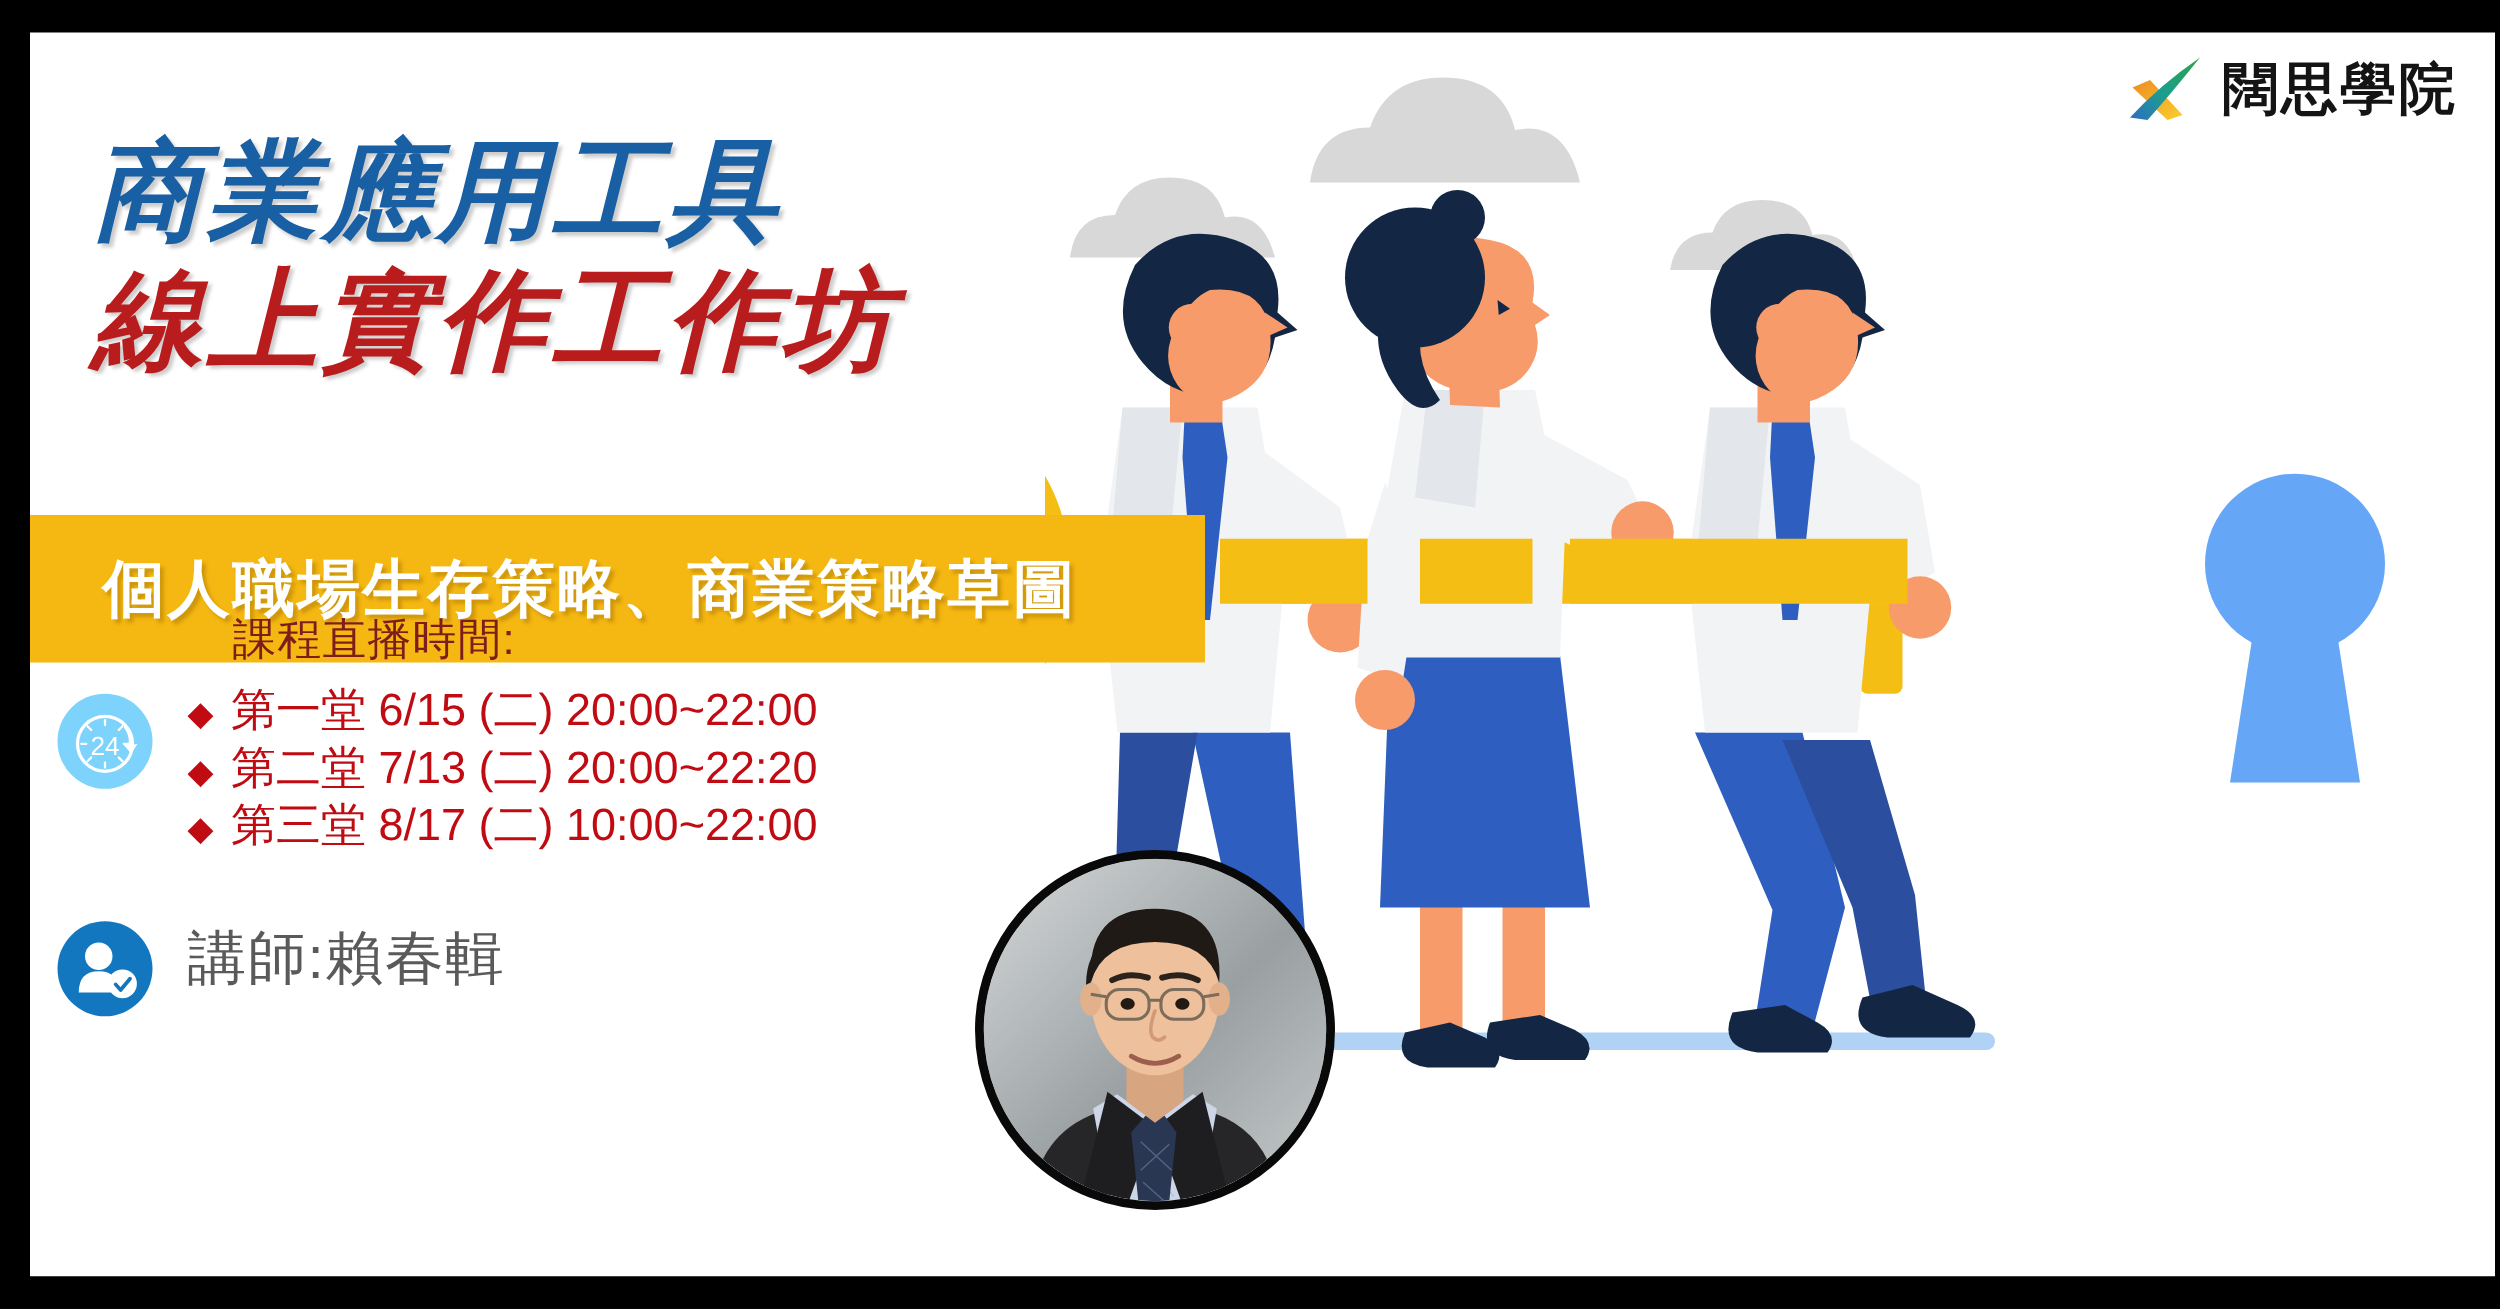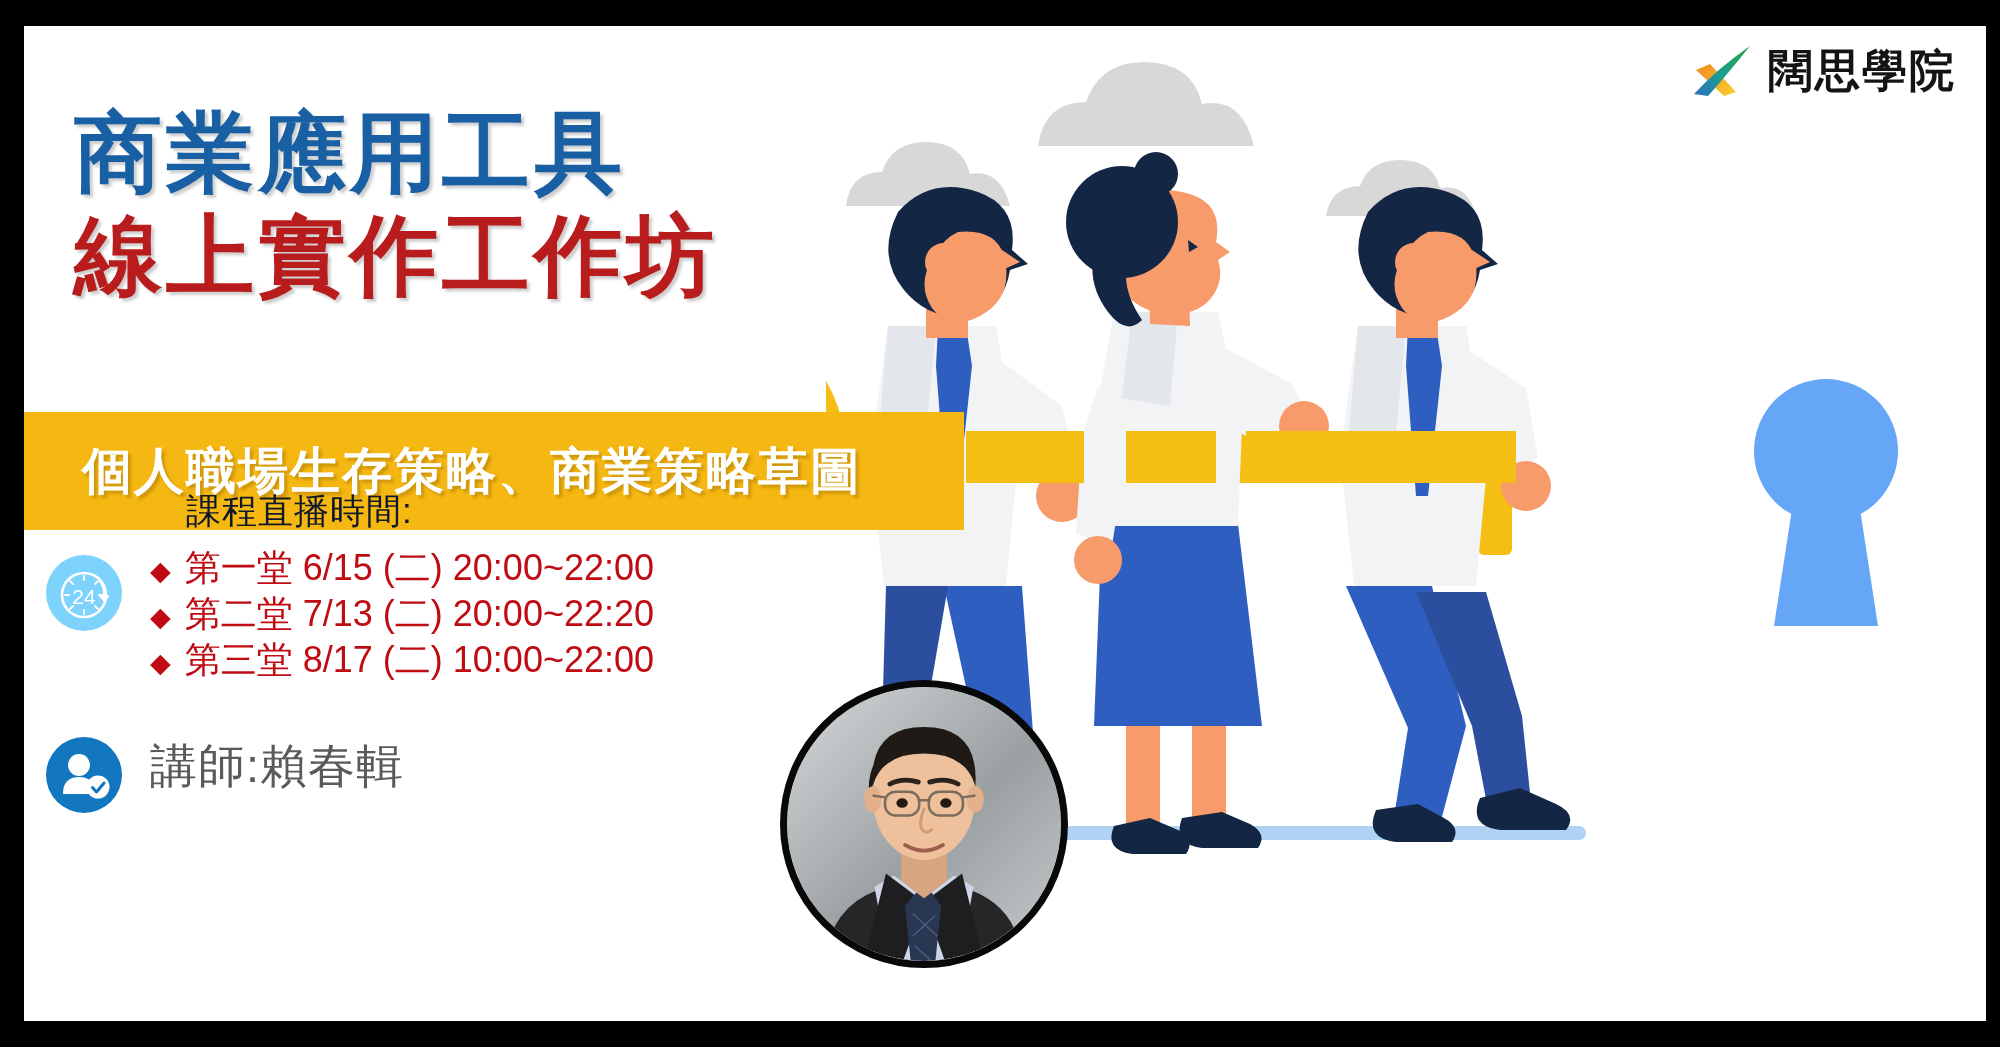--- a/index.html
+++ b/index.html
@@ -15,21 +15,21 @@
     font-family: "Liberation Sans", "DejaVu Sans", sans-serif;
   }
 
   
   .banner-frame {
     position: relative;
     width: 2000px;
     height: 1047px;
     background: #000000;
     box-sizing: border-box;
-    padding: 26px 14px 26px 24px;
+    padding: 26px 4px 26px 24px;
   }
   .banner-canvas {
     position: relative;
     width: 100%;
     height: 100%;
     background: #ffffff;
     overflow: hidden;
   }
 
   
@@ -50,20 +50,21 @@
     line-height: 1;
     white-space: nowrap;
   }
 
   
   .headline {
     position: absolute;
     left: 36px;
     top: 78px;
     width: 740px;
+    font-style: italic;
   }
   .title-line1 {
     font-size: 88px;
     font-weight: 700;
     color: #195FA3;
     letter-spacing: 4px;
     line-height: 1.12;
     margin: 0 0 4px 14px;
     white-space: nowrap;
     text-shadow: 3px 3px 3px rgba(0,0,0,0.20);
@@ -103,21 +104,21 @@
 
   
   .info-block {
     position: absolute;
     left: 22px;
     top: 462px;
     width: 740px;
   }
   .schedule-heading {
     font-size: 35px;
-    color: #0f172a;
+    color: #7f1d1d;
     margin: 0 0 10px 140px;
     letter-spacing: 1px;
     white-space: nowrap;
   }
   .info-row {
     display: flex;
     align-items: flex-start;
     margin-top: 4px;
   }
   .badge {

